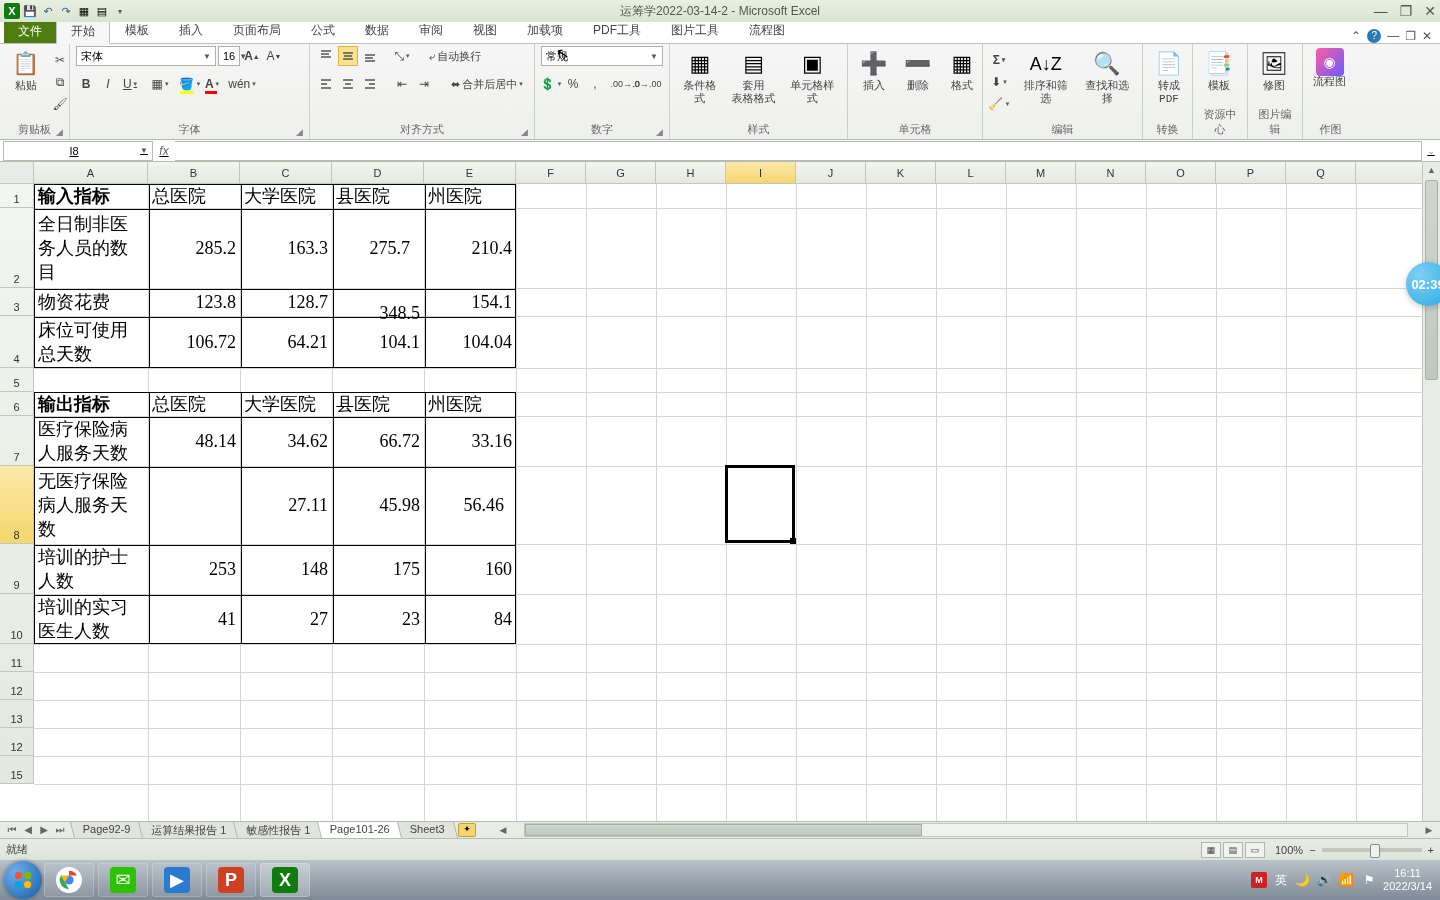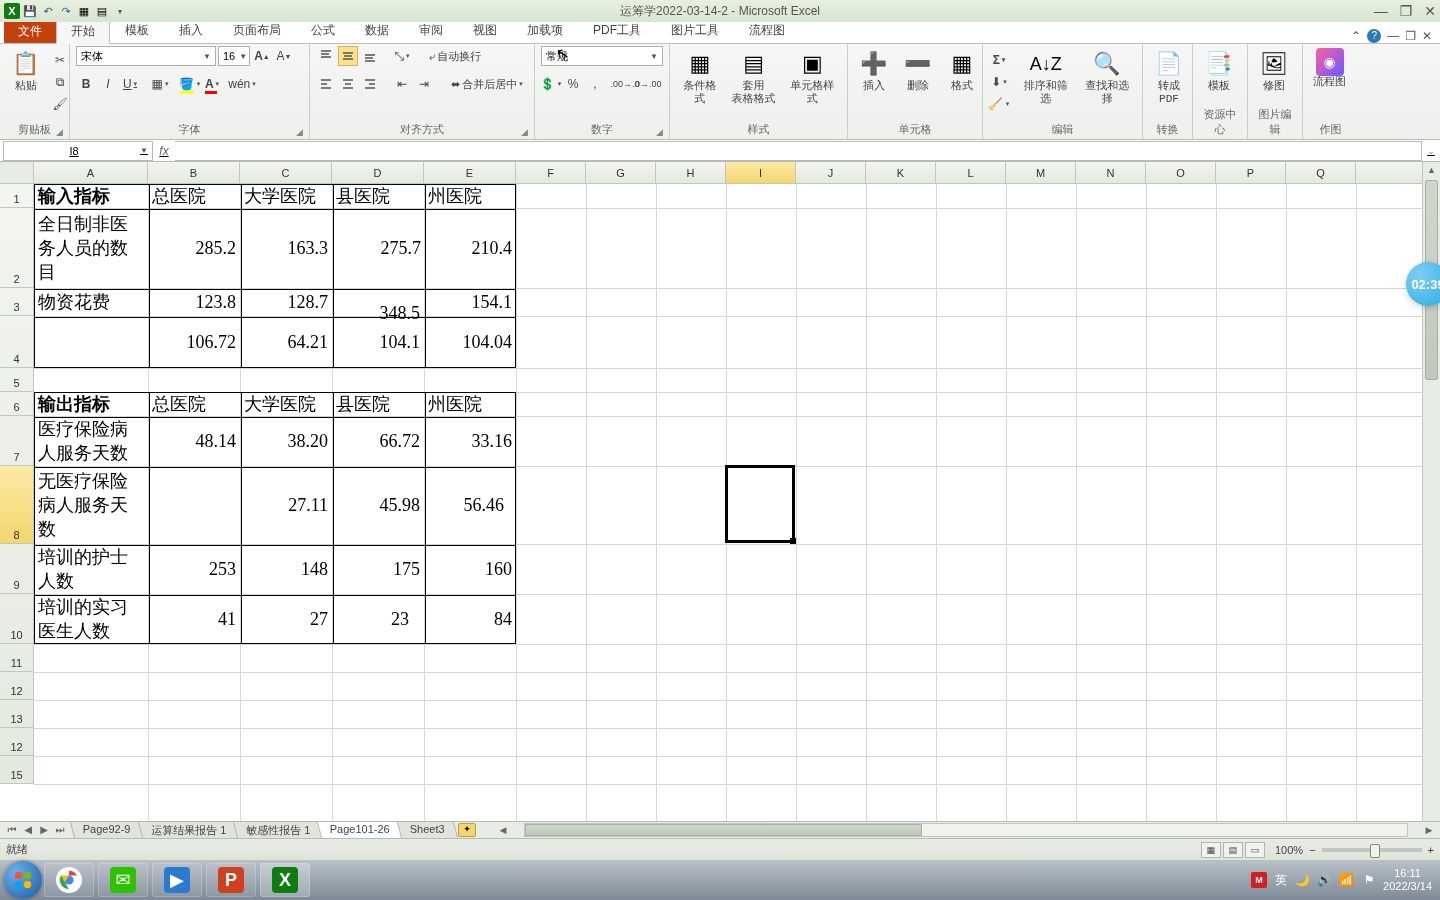--- a/index.html
+++ b/index.html
@@ -7,21 +7,21 @@
     
     .titlebar { height:22px; background:linear-gradient(#e8f0e0,#d8e4d0); display:flex; align-items:center; padding:0 4px; position:relative; }
     .qat { display:flex; align-items:center; gap:2px; }
     .qat-icon { width:16px; height:16px; display:flex; align-items:center; justify-content:center; font-size:11px; }
     .excel-icon { background:#107c10; color:#fff; font-weight:bold; border-radius:2px; }
     .title-text { position:absolute; left:50%; transform:translateX(-50%); color:#555; font-size:12px; }
     .win-controls { margin-left:auto; display:flex; gap:12px; color:#555; font-size:14px; }
     .win-controls span { cursor:default; }
     
     .ribbon-tabs { height:22px; background:#fff; display:flex; align-items:flex-end; border-bottom:1px solid #c0c0c0; padding-left:4px; }
-    .tab-file { background:#c2410c; color:#fff; padding:3px 14px; font-size:12px; }
+    .tab-file { background:#4d7c0f; color:#fff; padding:3px 14px; font-size:12px; }
     .tab { padding:3px 14px; color:#444; font-size:12px; border:1px solid transparent; }
     .tab.active { background:#f5f6f5; border:1px solid #c0c0c0; border-bottom:1px solid #f5f6f5; margin-bottom:-1px; }
     .ribbon-right { margin-left:auto; display:flex; gap:6px; padding-right:8px; align-items:center; color:#555; }
     .ribbon-right .circle { display:inline-block; width:14px; height:14px; border-radius:50%; background:#2a7ab9; color:#fff; font-size:10px; text-align:center; line-height:14px; }
     
     .ribbon { height:96px; background:linear-gradient(#f5f6f5,#eef0ed); border-bottom:1px solid #b5bcb0; display:flex; }
     .group { border-right:1px solid #c8d0c4; display:flex; flex-direction:column; padding:2px 6px 0 6px; position:relative; }
     .group-label { text-align:center; font-size:11px; color:#666; padding:2px 0; margin-top:auto; position:relative; }
     .group-label .dlauncher { position:absolute; right:0; bottom:2px; font-size:9px; color:#888; }
     .group-body { display:flex; align-items:flex-start; gap:4px; flex:1; }
@@ -161,21 +161,21 @@
   </div>
 
   <div class="group" style="width:240px">
     <div class="group-body">
         <div class="col" style="width:100%">
       <div class="row">
         <div class="combo" style="width:140px">
               <span class="cv">宋体</span>
               <span class="arr">▼</span>
             </div>
-        <div class="combo" style="width:32px">
+        <div class="combo" style="width:22px">
               <span class="cv">16</span>
               <span class="arr">▼</span>
             </div>
         <span class="sm-btn" style="font-weight:bold">A<sup style="font-size:7px">▲</sup></span>
         <span class="sm-btn">A<sup style="font-size:7px">▼</sup></span>
       </div>
       <div class="row" style="margin-top:6px">
         <span class="sm-btn" style="font-weight:bold">B</span>
         <span class="sm-btn" style="font-style:italic">I</span>
         <span class="sm-btn dd" style="text-decoration:underline">U</span>
@@ -505,54 +505,55 @@
         </div>
       <div class="selbox" id="selbox" style="left: 691px; top: 281px; width: 70px; height: 78px;"></div>
     <div class="cell bold" style="left: 0px; top: 0px; width: 114px; height: 24px; white-space: nowrap;">输入指标</div>
         <div class="cell " style="left: 114px; top: 0px; width: 92px; height: 24px; white-space: normal;">总医院</div>
         <div class="cell " style="left: 206px; top: 0px; width: 92px; height: 24px; white-space: normal;">大学医院</div>
         <div class="cell " style="left: 298px; top: 0px; width: 92px; height: 24px; white-space: normal;">县医院</div>
         <div class="cell " style="left: 390px; top: 0px; width: 92px; height: 24px; white-space: normal;">州医院</div>
         <div class="cell " style="left: 0px; top: 24px; width: 114px; height: 80px; white-space: normal;">全日制非医务人员的数目</div>
         <div class="cell num" style="left: 114px; top: 24px; width: 92px; height: 80px;">285.2</div>
         <div class="cell num" style="left: 206px; top: 24px; width: 92px; height: 80px;">163.3</div>
-        <div class="cell num" style="left: 299px; top: 24px; width: 92px; height: 80px;">275.7</div>
+        <div class="cell num" style="left: 288px; top: 24px; width: 92px; height: 80px;">275.7</div>
         <div class="cell num" style="left: 390px; top: 24px; width: 92px; height: 80px;">210.4</div>
         <div class="cell " style="left: 0px; top: 104px; width: 114px; height: 28px; white-space: normal; border-radius: 11px;">物资花费</div>
         <div class="cell num" style="left: 114px; top: 104px; width: 92px; height: 28px;">123.8</div>
         <div class="cell num" style="left: 206px; top: 104px; width: 92px; height: 28px;">128.7</div>
         <div class="cell num" style="left: 298px; top: 104px; width: 92px; height: 28px; margin-top: 11px;">348.5</div>
         <div class="cell num" style="left: 390px; top: 104px; width: 92px; height: 28px;">154.1</div>
+        <div class="cell " style="left: 0px; top: 132px; width: 114px; height: 52px; white-space: normal;">床位可使用总天数</div>
         <div class="cell num" style="left: 114px; top: 132px; width: 92px; height: 52px;">106.72</div>
         <div class="cell num" style="left: 206px; top: 132px; width: 92px; height: 52px;">64.21</div>
         <div class="cell num" style="left: 298px; top: 132px; width: 92px; height: 52px;">104.1</div>
         <div class="cell num" style="left: 390px; top: 132px; width: 92px; height: 52px;">104.04</div>
         <div class="cell bold" style="left: 0px; top: 208px; width: 114px; height: 24px; white-space: nowrap;">输出指标</div>
         <div class="cell " style="left: 114px; top: 208px; width: 92px; height: 24px; white-space: normal;">总医院</div>
         <div class="cell " style="left: 206px; top: 208px; width: 92px; height: 24px; white-space: normal;">大学医院</div>
         <div class="cell " style="left: 298px; top: 208px; width: 92px; height: 24px; white-space: normal;">县医院</div>
         <div class="cell " style="left: 390px; top: 208px; width: 92px; height: 24px; white-space: normal;">州医院</div>
         <div class="cell " style="left: 0px; top: 232px; width: 114px; height: 50px; white-space: normal;">医疗保险病人服务天数</div>
         <div class="cell num" style="left: 114px; top: 232px; width: 92px; height: 50px;">48.14</div>
-        <div class="cell num" style="left: 206px; top: 232px; width: 92px; height: 50px;">38.20</div>
+        <div class="cell num" style="left: 206px; top: 232px; width: 92px; height: 50px;">34.62</div>
         <div class="cell num" style="left: 298px; top: 232px; width: 92px; height: 50px;">66.72</div>
         <div class="cell num" style="left: 390px; top: 232px; width: 92px; height: 50px;">33.16</div>
         <div class="cell " style="left: 0px; top: 282px; width: 114px; height: 78px; white-space: normal;">无医疗保险病人服务天数</div>
         <div class="cell num" style="left: 206px; top: 282px; width: 92px; height: 78px;">27.11</div>
         <div class="cell num" style="left: 298px; top: 282px; width: 92px; height: 78px;">45.98</div>
         <div class="cell num" style="left: 390px; top: 282px; width: 84px; height: 78px;">56.46</div>
         <div class="cell " style="left: 0px; top: 360px; width: 114px; height: 50px; white-space: normal;">培训的护士人数</div>
         <div class="cell num" style="left: 114px; top: 360px; width: 92px; height: 50px;">253</div>
         <div class="cell num" style="left: 206px; top: 360px; width: 92px; height: 50px;">148</div>
         <div class="cell num" style="left: 298px; top: 360px; width: 92px; height: 50px;">175</div>
         <div class="cell num" style="left: 390px; top: 360px; width: 92px; height: 50px;">160</div>
         <div class="cell " style="left: 0px; top: 410px; width: 114px; height: 50px; white-space: normal;">培训的实习医生人数</div>
         <div class="cell num" style="left: 114px; top: 410px; width: 92px; height: 50px;">41</div>
         <div class="cell num" style="left: 206px; top: 410px; width: 92px; height: 50px;">27</div>
-        <div class="cell num" style="left: 287px; top: 410px; width: 92px; height: 50px;">23</div>
+        <div class="cell num" style="left: 298px; top: 410px; width: 92px; height: 50px;">23</div>
         <div class="cell num" style="left: 390px; top: 410px; width: 92px; height: 50px;">84</div>
       </div>
   </div>
   <div class="vscroll">
     <div class="arr" style="top:0">▲</div>
     <div class="thumb"></div>
     <div class="arr" style="bottom:0">▼</div>
   </div>
 </div>
 

